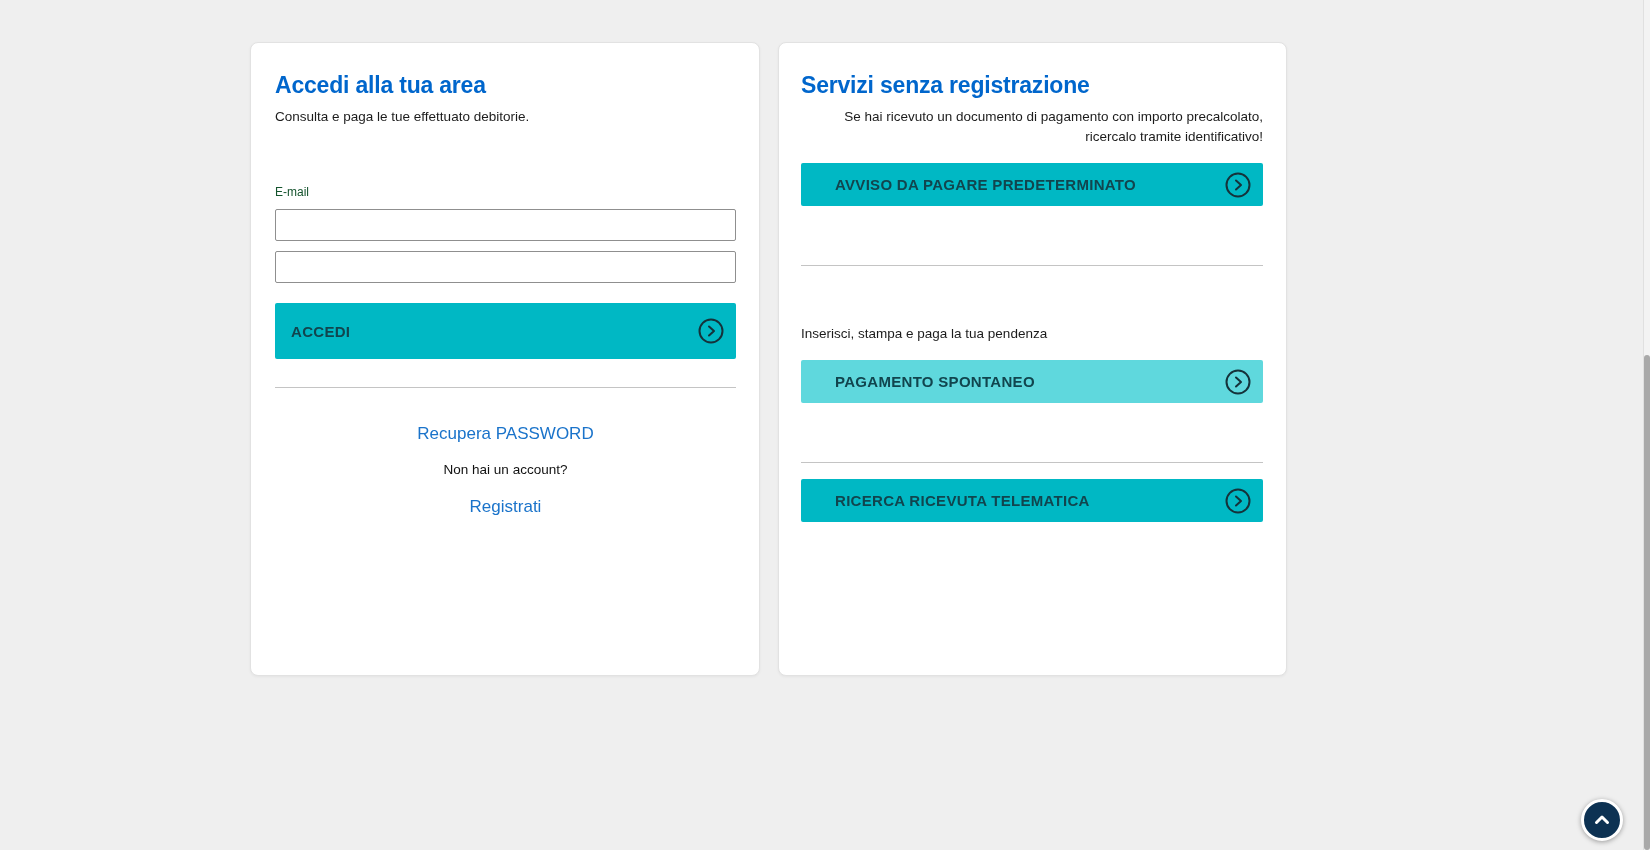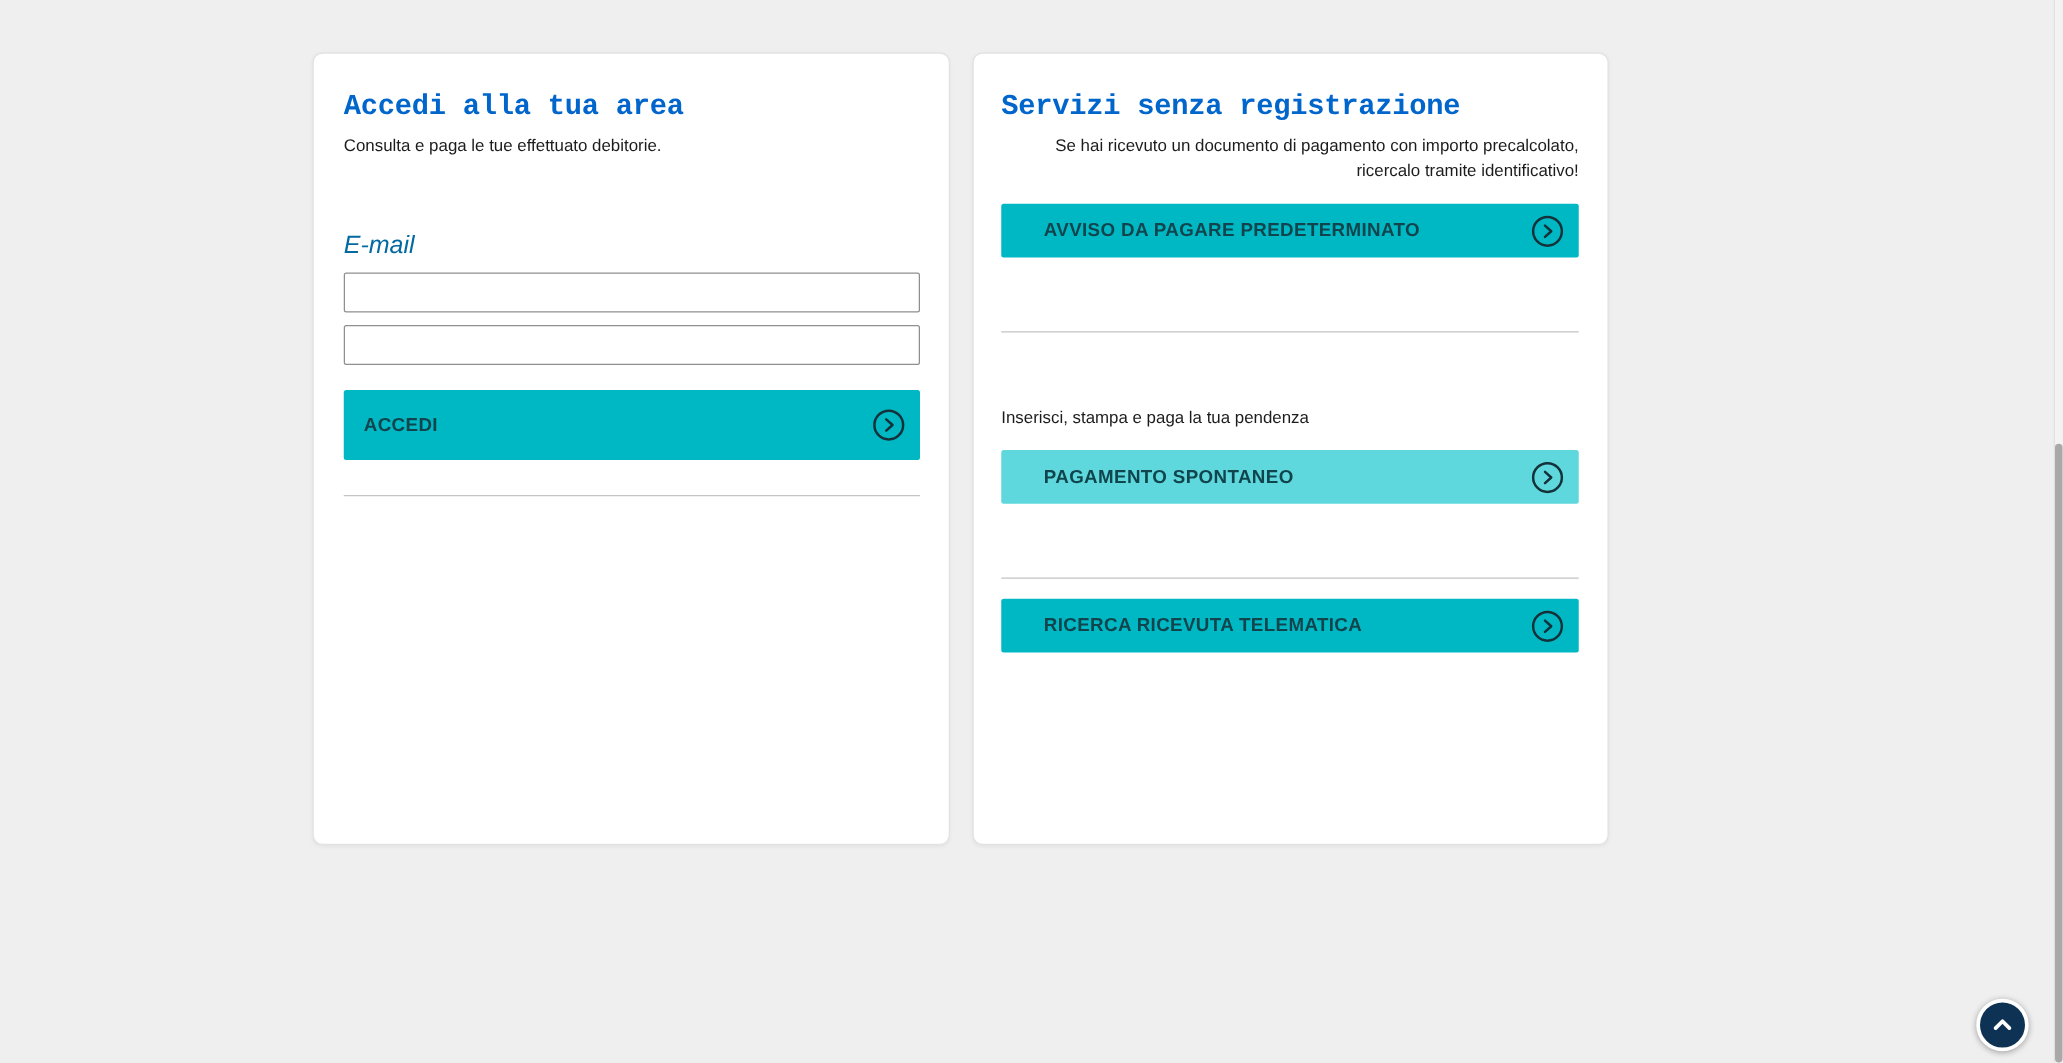--- a/index.html
+++ b/index.html
@@ -13,28 +13,28 @@
     position:absolute;top:42px;height:634px;background:#ffffff;
     border:1px solid #e2e2e2;border-radius:8px;
     box-shadow:0 1px 3px rgba(0,0,0,0.05);
     box-sizing:border-box;
   }
   .card.left{left:250px;width:510px;padding:28px 23px 0 24px;}
   .card.right{left:778px;width:509px;padding:28px 23px 0 22px;}
 
   .card-title{
     margin:0;font-size:23px;line-height:28px;font-weight:bold;
-    color:#0066cc;letter-spacing:-0.2px;font-family:Liberation Mono, monospace;
+    color:#0066cc;letter-spacing:-0.2px;
   }
   .card-sub{
     margin:8px 0 0 0;font-size:13.5px;line-height:20px;color:#1c1c1c;
   }
 
   
-  .field-label{display:block;font-size:20px;color:#0369a1;font-style:italic;}
+  .field-label{display:block;font-size:12px;color:#14532d;}
   .label-email{margin-top:58px;}
   .label-password{margin-top:18px;}
   .text-input{
     display:block;box-sizing:border-box;width:100%;height:32px;margin-top:10px;
     border:1px solid #8f8f8f;border-radius:2px;background:#ffffff;
     font-size:14px;padding:0 8px;outline:none;
   }
 
   .cta-btn{
     margin-top:20px;width:100%;height:56px;border:none;border-radius:2px;
@@ -98,20 +98,25 @@
     <span style="display:flex;">
       <svg width="26" height="26" viewBox="0 0 26 26">
         <circle cx="13" cy="13" r="11.5" fill="none" stroke="#15323a" stroke-width="2"></circle>
         <path d="M11 8.5 L16 13 L11 17.5" fill="none" stroke="#15323a" stroke-width="2" stroke-linecap="round" stroke-linejoin="round"></path>
       </svg>
     </span>
   </button>
 
   <hr class="divider">
 
+  <div class="center-stack">
+    <a class="link link-recover">Recupera PASSWORD</a>
+    <div class="muted-q">Non hai un account?</div>
+    <a class="link link-register">Registrati</a>
+  </div>
 </section>
 
 <section class="card right">
   <h2 class="card-title">Servizi senza registrazione</h2>
 
   <p class="svc-desc first">Se hai ricevuto un documento di pagamento con importo precalcolato, ricercalo tramite identificativo!</p>
   <button class="cta-btn svc">
     <span class="cta-label">AVVISO DA PAGARE PREDETERMINATO</span>
     <span style="display:flex;">
       <svg width="26" height="26" viewBox="0 0 26 26">

